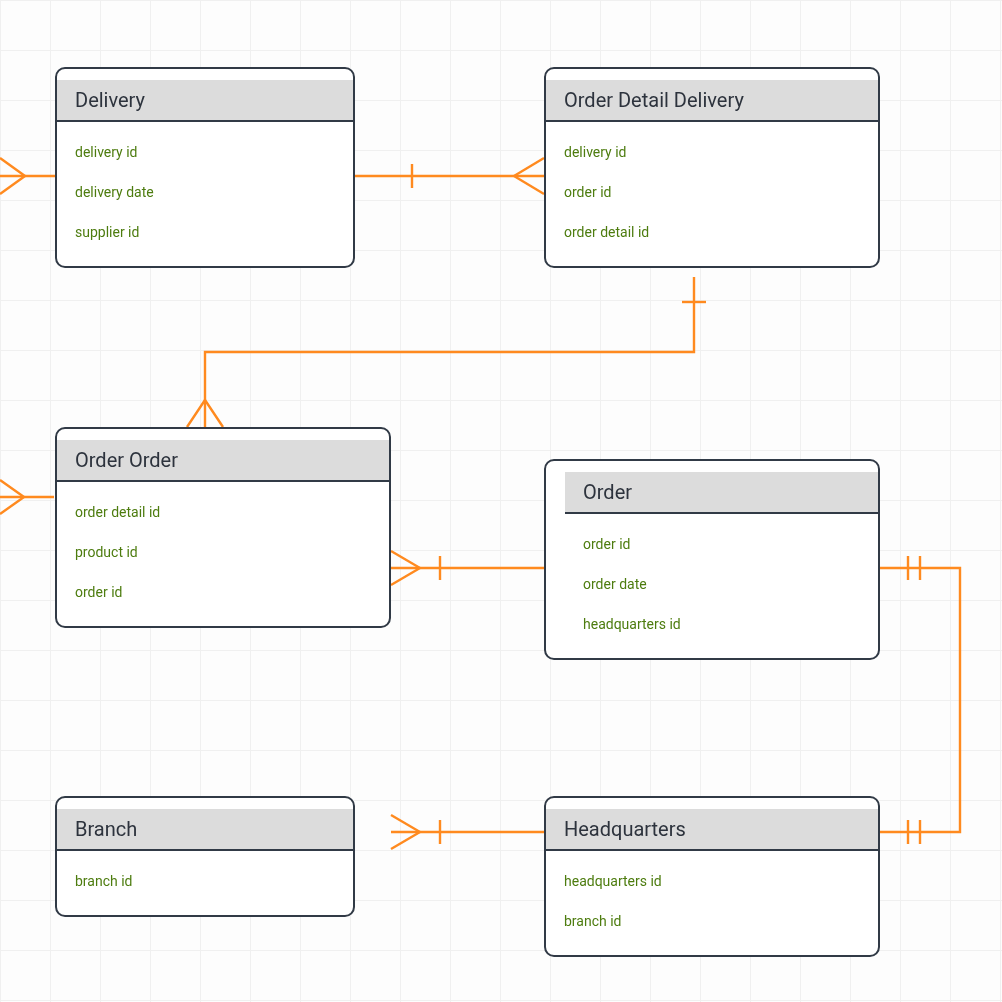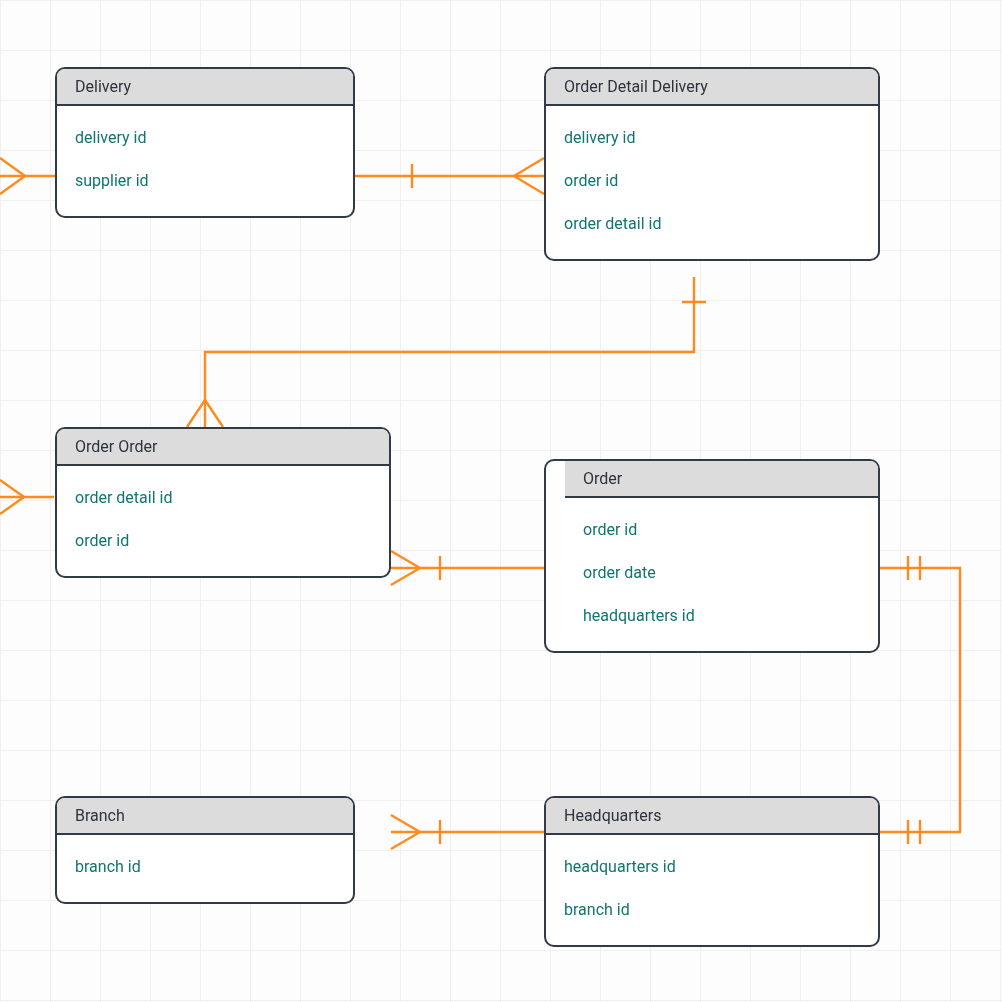--- a/index.html
+++ b/index.html
@@ -26,29 +26,30 @@
       position: absolute;
       border: 2px solid #313a46;
       border-radius: 10px;
       background: #fff;
       overflow: hidden;
     }
     .entity-header {
       background: #dcdcdc;
       border-bottom: 2px solid #313a46;
       padding: 8px 18px;
-      font-size: 16px;
+      font-size: 20px;
       color: #2d333d;
+      margin-top: 11px;
     }
     .entity-body {
       padding: 10px 18px 14px 18px;
     }
     .attr {
-      font-size: 16px;
-      color: #0f766e;
+      font-size: 14px;
+      color: #4d7c0f;
       padding: 12px 0;
     }
     .conn-line { stroke: #ff8a1f; stroke-width: 2.4; fill: none; }
   </style>
 </head>
 <body>
 
 <svg class="connectors" viewBox="0 0 1002 1002">
 
   <g>
@@ -102,37 +103,39 @@
     <path class="conn-line" d="M 420 832 L 391 815 M 420 832 L 391 849"></path>
 
     <line class="conn-line" x1="440" y1="820" x2="440" y2="844"></line>
   </g>
 </svg>
 
 <div class="entity" style="left:55px; top:67px; width:300px;">
   <div class="entity-header">Delivery</div>
   <div class="entity-body">
     <div class="attr">delivery id</div>
+    <div class="attr">delivery date</div>
     <div class="attr">supplier id</div>
   </div>
 </div>
 
 <div class="entity" style="left:544px; top:67px; width:336px;">
   <div class="entity-header">Order Detail Delivery</div>
   <div class="entity-body">
     <div class="attr">delivery id</div>
     <div class="attr">order id</div>
     <div class="attr">order detail id</div>
   </div>
 </div>
 
 <div class="entity" style="left:55px; top:427px; width:336px;">
   <div class="entity-header">Order Order</div>
   <div class="entity-body">
     <div class="attr">order detail id</div>
+    <div class="attr">product id</div>
     <div class="attr">order id</div>
   </div>
 </div>
 
 <div class="entity" style="left:544px; top:459px; width:336px;padding-left:19px;">
   <div class="entity-header">Order</div>
   <div class="entity-body">
     <div class="attr">order id</div>
     <div class="attr">order date</div>
     <div class="attr">headquarters id</div>

